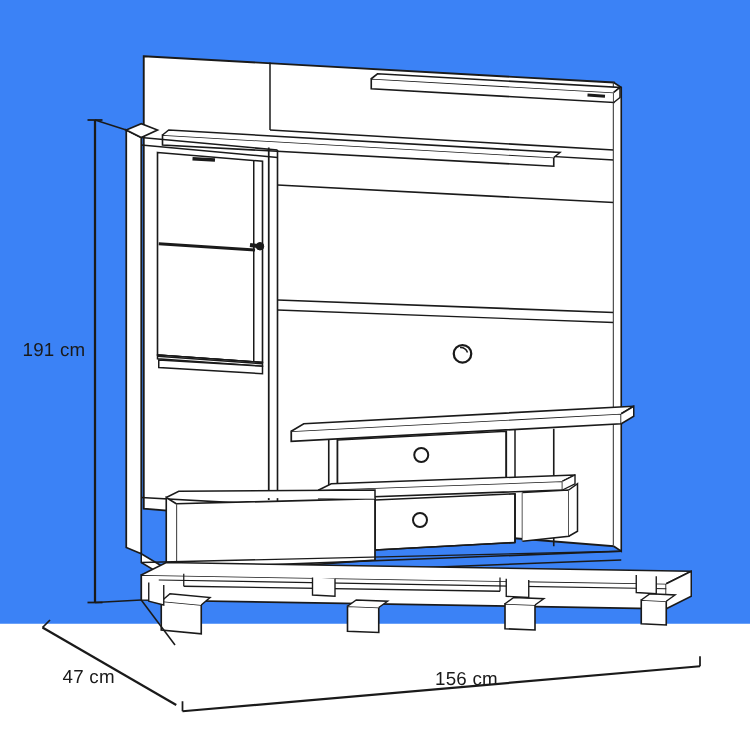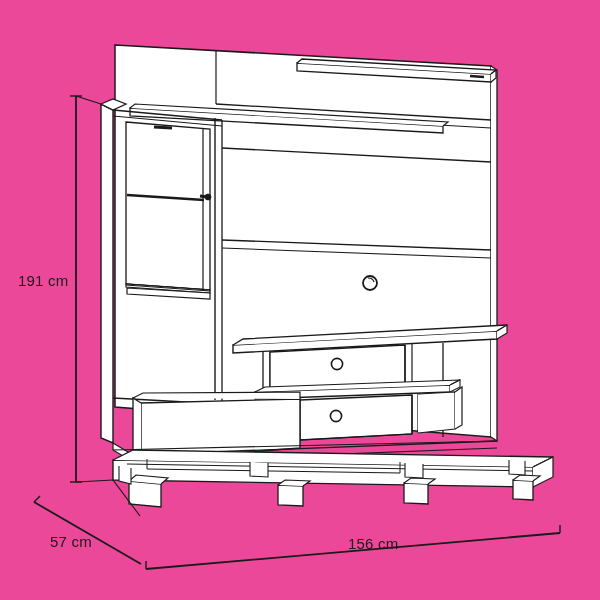--- a/index.html
+++ b/index.html
@@ -9,22 +9,22 @@
   }
   body {
     width: 600px;
     height: 600px;
     font-family: "Liberation Sans", sans-serif;
     overflow: hidden;
   }
   #stage {
     position: relative;
     width: 600px;
-    height: 600px;
-    background: #ec4899;
+    height: 499px;
+    background: #3b82f6;
   }
   svg#drawing {
     position: absolute;
     left: 0;
     top: 0;
     width: 600px;
     height: 600px;
     display: block;
   }
   .dim-label {
@@ -248,17 +248,17 @@
         <path d="M560,533 L560,525" stroke-width="1.4"></path>
 
         <path d="M553,477 L560,533" stroke-width="1.0" opacity="0"></path>
       </g>
 
     </g>
   </svg>
 
   <div class="dim-label" id="label-height">191 cm</div>
 
-  <div class="dim-label" id="label-depth">57 cm</div>
+  <div class="dim-label" id="label-depth">47 cm</div>
 
   <div class="dim-label" id="label-width">156 cm</div>
 
 </div>
 
 </body></html>

